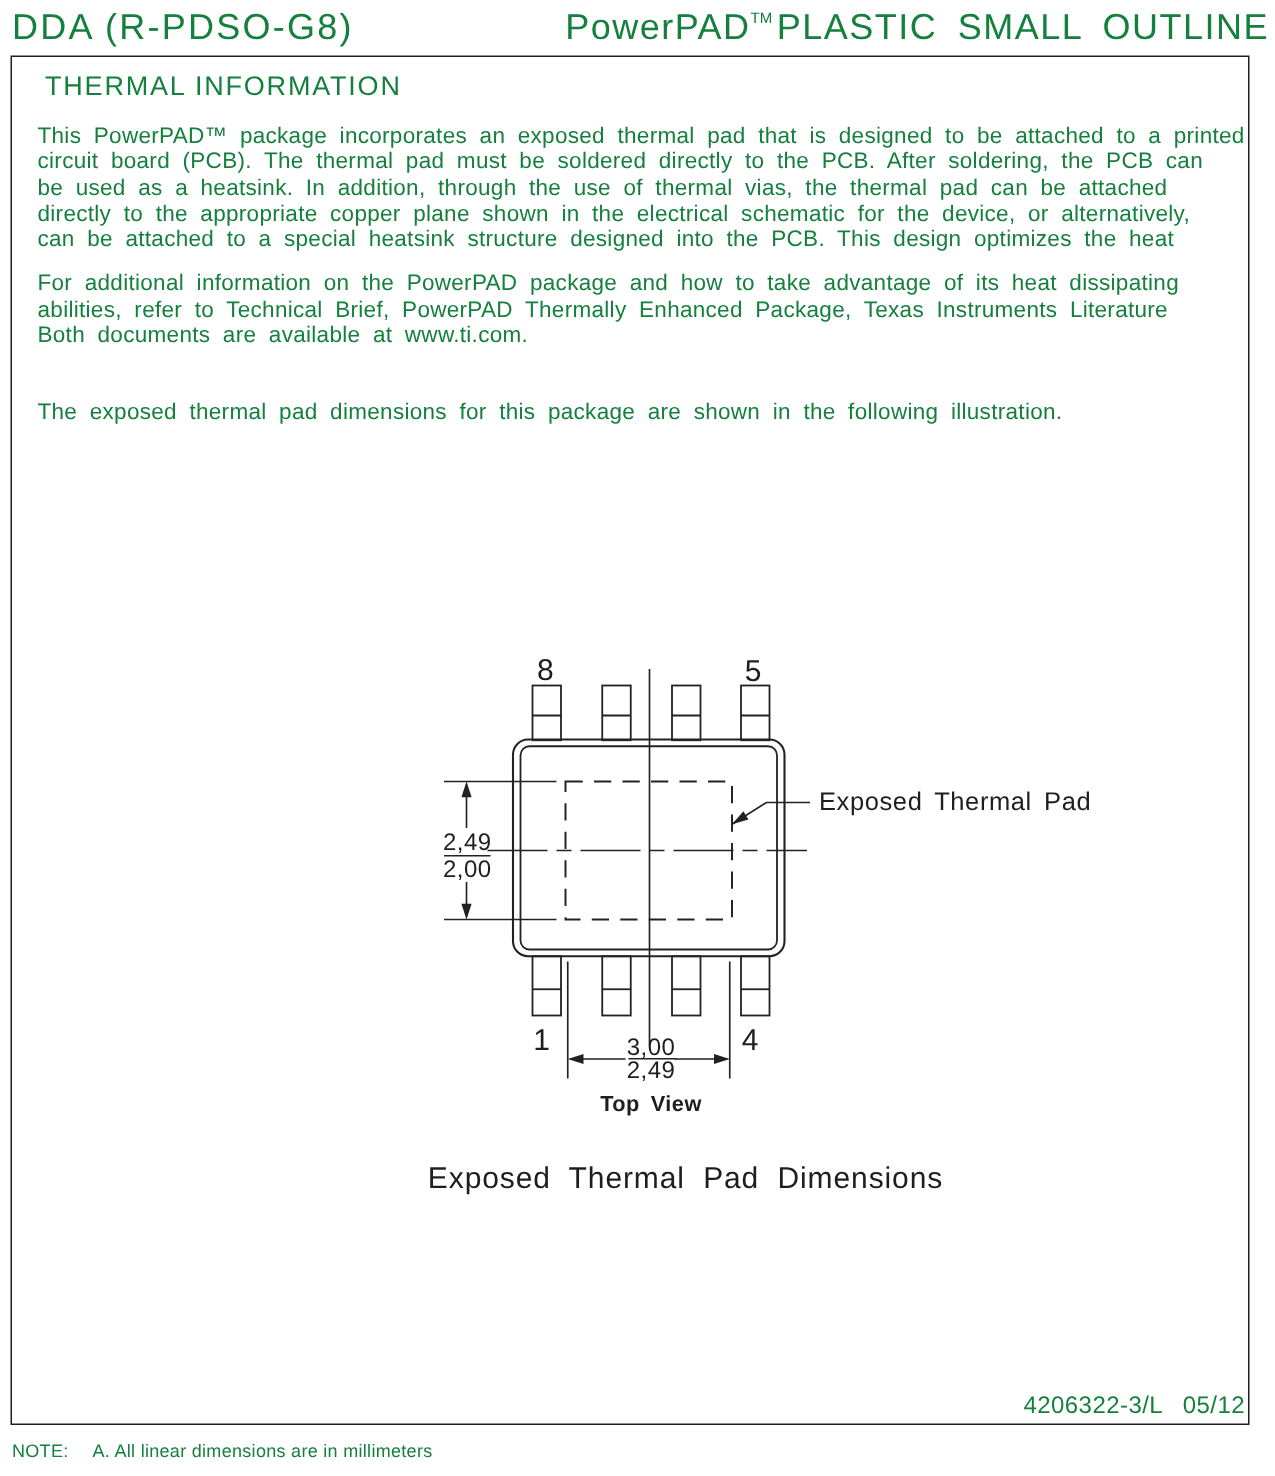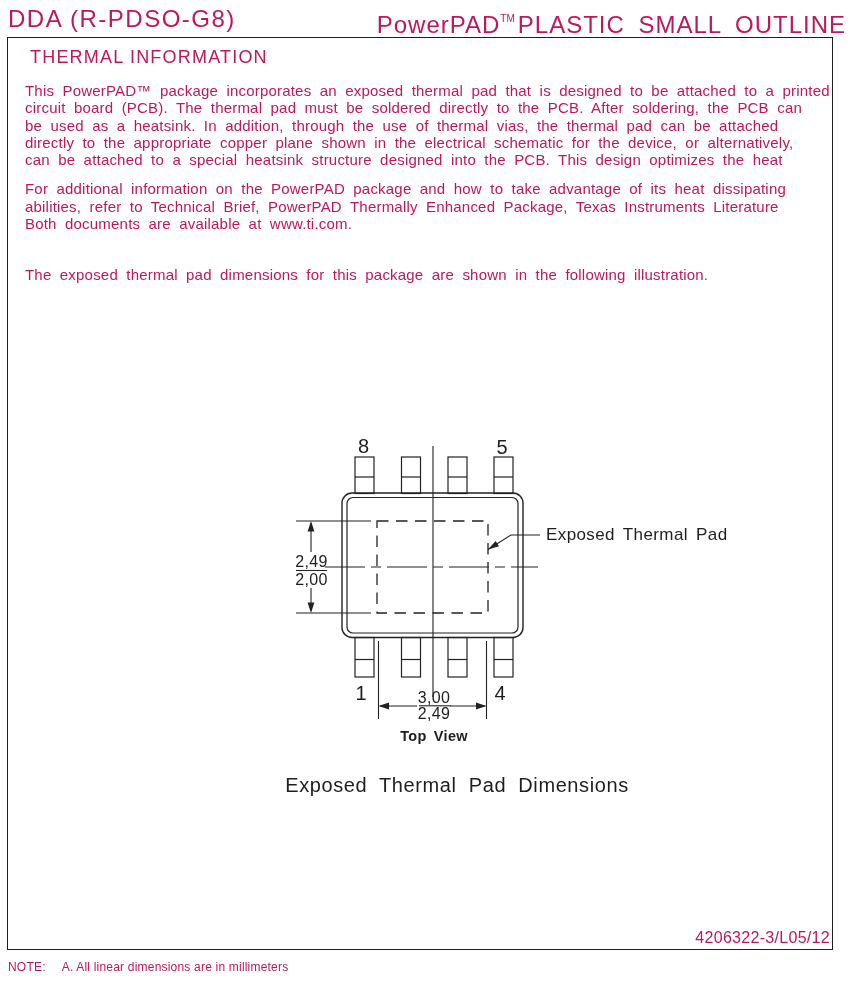--- a/index.html
+++ b/index.html
@@ -1,32 +1,32 @@
 <!DOCTYPE html>
 <html><head>
 <meta charset="utf-8">
 <style>
   html,body{margin:0;padding:0;background:#ffffff;}
   .page{
     position:relative;
     width:850px;height:984px;
     background:#ffffff;
     font-family:"Liberation Sans", sans-serif;
-    color:#be185d;
+    color:#15803d;
     overflow:hidden;
   }
   
   .hdr-left{
     position:absolute;left:8px;top:6px;
     font-size:24px;letter-spacing:1.5px;line-height:26px;
     white-space:nowrap;
   }
   .hdr-right{
     position:absolute;right:4px;top:6px;
-    font-size:24px;letter-spacing:1px;word-spacing:6px;line-height:37px;
+    font-size:24px;letter-spacing:1px;word-spacing:6px;line-height:26px;
     white-space:nowrap;text-align:right;
   }
   .hdr-right .tm{
     display:inline-block;font-size:10px;letter-spacing:0;
     vertical-align:top;position:relative;top:-6px;margin-right:3px;
   }
   
   .main-box{
     position:absolute;left:7px;top:37px;
     width:826px;height:913px;
@@ -54,21 +54,21 @@
     fill:#1e1e1e;font-family:"Liberation Sans", sans-serif;
   }
   .t-dim{font-size:16px;letter-spacing:0.3px;}
   .t-pin{font-size:20px;}
   .t-callout{font-size:17px;letter-spacing:0.4px;word-spacing:3px;}
   .t-view{font-size:14.5px;font-weight:bold;letter-spacing:0.3px;word-spacing:3px;}
   .t-caption{font-size:20px;letter-spacing:0.6px;word-spacing:6px;}
   
   .doc-number{
     position:absolute;right:20px;top:929px;
-    display:flex;
+    display:flex;gap:13px;
     font-size:16px;letter-spacing:0.3px;white-space:nowrap;
   }
   .note-row{
     position:absolute;left:8px;top:960px;
     display:flex;gap:16px;
     font-size:12px;letter-spacing:0.2px;white-space:nowrap;
   }
 </style>
 </head>
 <body>

